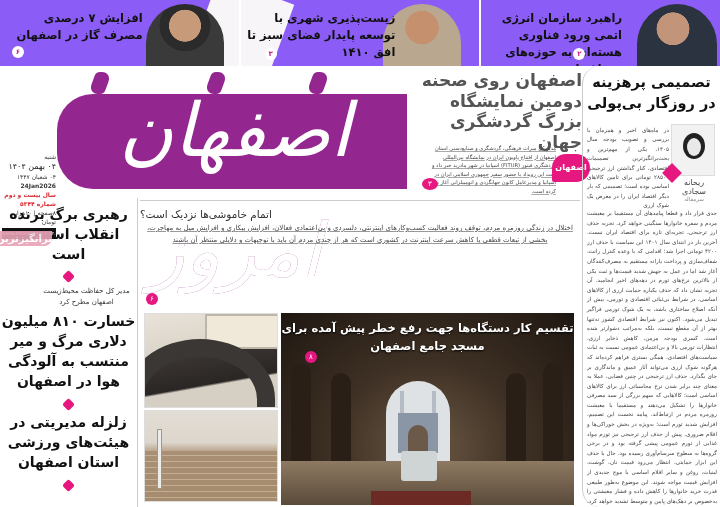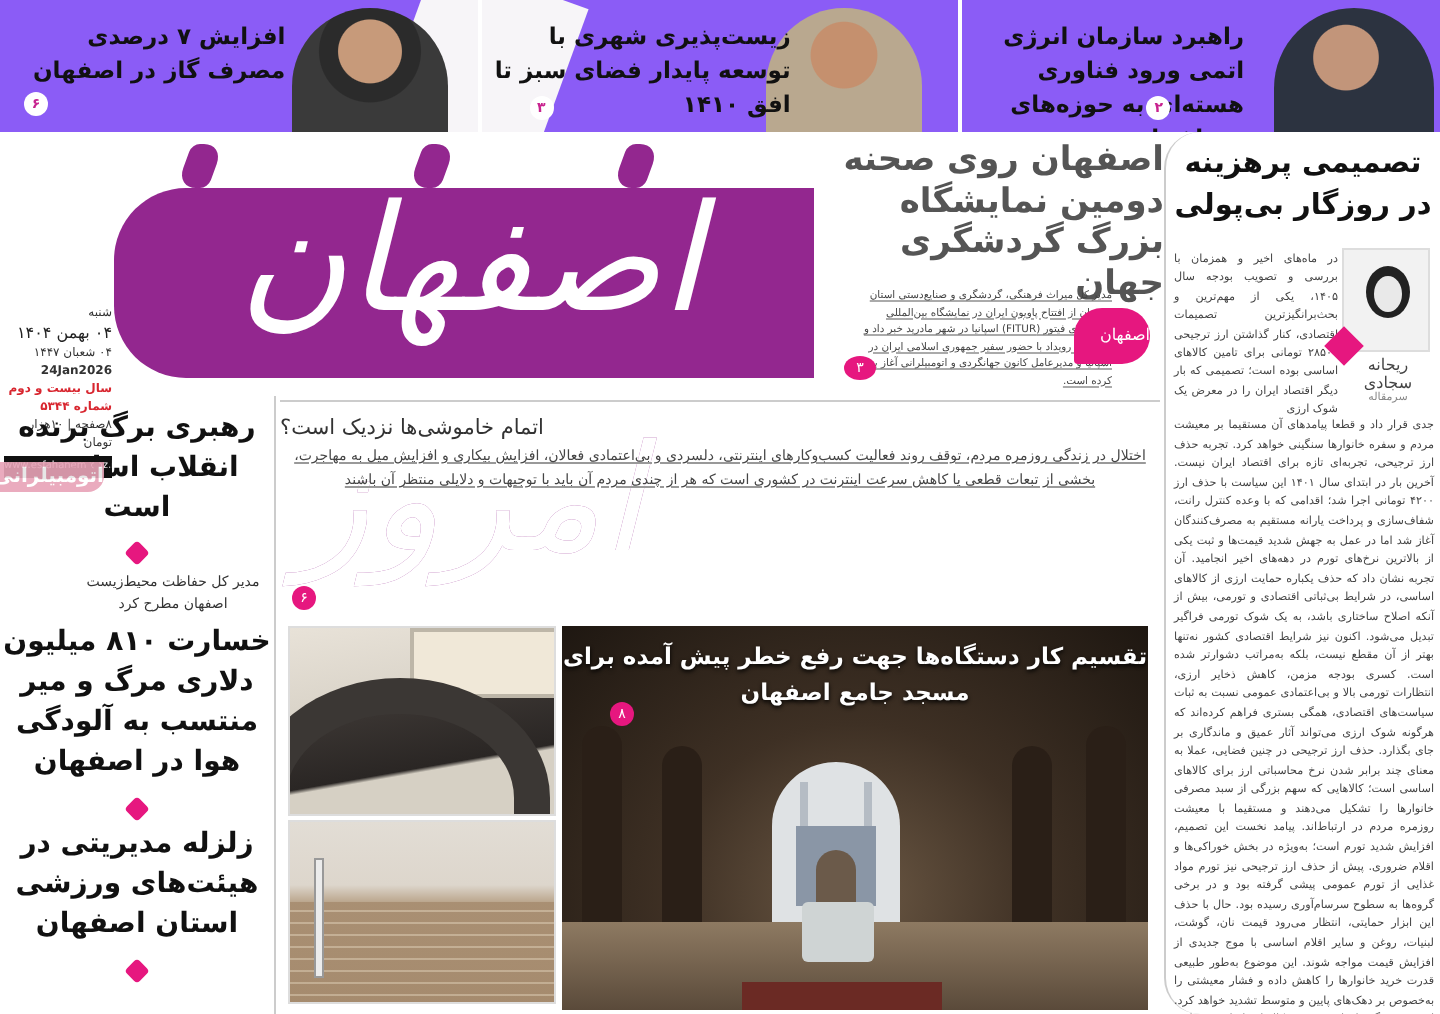--- a/index.html
+++ b/index.html
@@ -21,21 +21,21 @@
     .logo-top-dots { position: absolute; top: 6px; width: 16px; height: 22px; background: #93278f; border-radius: 4px 10px 4px 10px; transform: skewX(-20deg); }
     .dateline { position: absolute; left: 2px; top: 86px; width: 54px; direction: rtl; text-align: right; font-size: 6px; line-height: 9px; color: #333; }
     .dateline .big { font-size: 8px; line-height: 11px; color: #222; }
     .dateline .red { color: #d8262f; font-weight: bold; }
     .dateline .web { background: #111; color: #fff; font-size: 5px; margin-top: 2px; padding: 1px 0; direction: ltr; }
 
     
     .expo { position: absolute; left: 412px; top: 70px; width: 170px; height: 126px; }
     .expo .headline { direction: rtl; text-align: right; font-weight: bold; font-size: 17px; line-height: 20.5px; color: #555; }
     .expo .body { position: absolute; left: 14px; top: 74px; width: 130px; direction: rtl; text-align: right; font-size: 5.2px; line-height: 8.5px; color: #444; text-decoration: underline; text-decoration-color: #aaa; }
-    .expo .tag { position: absolute; left: 125px; top: 84px; width: 38px; height: 28px; background: #e6177f; border-radius: 14px 14px 14px 2px; color: #fff; font-size: 8px; font-weight: normal; text-align: right; line-height: 28px; direction: rtl; }
+    .expo .tag { position: absolute; left: 140px; top: 84px; width: 38px; height: 28px; background: #e6177f; border-radius: 14px 14px 14px 2px; color: #fff; font-size: 8px; font-weight: bold; text-align: center; line-height: 28px; direction: rtl; }
     .expo .num { position: absolute; left: 10px; top: 108px; width: 16px; height: 12px; background: #e6177f; border-radius: 50%; color: #fff; font-size: 7px; text-align: center; line-height: 12px; }
 
     
     .editorial { position: absolute; left: 582px; top: 66px; width: 138px; height: 441px; border-left: 1px solid #ccc; padding: 0 4px; border-radius: 18px; }
     .editorial .headline { direction: rtl; text-align: center; font-weight: bold; font-size: 14.5px; line-height: 21px; margin-top: 6px; color: #111; }
     .editorial .author-box { position: absolute; left: 88px; top: 58px; width: 46px; height: 74px; }
     .author-photo { width: 44px; height: 52px; background: #f2f2f2; border: 1px solid #ddd; position: relative; overflow: hidden; }
     .author-photo .head { position: absolute; left: 11px; top: 8px; width: 22px; height: 26px; border-radius: 50%; background: #222; }
     .author-photo .face { position: absolute; left: 15px; top: 13px; width: 14px; height: 18px; border-radius: 50%; background: #e9e9e9; }
     .author-diamond { position: absolute; left: -6px; top: 42px; width: 14px; height: 14px; background: #e6177f; transform: rotate(45deg); }
@@ -139,21 +139,21 @@
     <div class="author-diamond"></div>
     <div class="author-name">ریحانه سجادی</div>
     <div class="author-role">سرمقاله</div>
   </div>
   <div class="body">جدی قرار داد و قطعا پیامدهای آن مستقیما بر معیشت مردم و سفره خانوارها سنگینی خواهد کرد. تجربه حذف ارز ترجیحی، تجربه‌ای تازه برای اقتصاد ایران نیست. آخرین بار در ابتدای سال ۱۴۰۱ این سیاست با حذف ارز ۴۲۰۰ تومانی اجرا شد؛ اقدامی که با وعده کنترل رانت، شفاف‌سازی و پرداخت یارانه مستقیم به مصرف‌کنندگان آغاز شد اما در عمل به جهش شدید قیمت‌ها و ثبت یکی از بالاترین نرخ‌های تورم در دهه‌های اخیر انجامید. آن تجربه نشان داد که حذف یکباره حمایت ارزی از کالاهای اساسی، در شرایط بی‌ثباتی اقتصادی و تورمی، بیش از آنکه اصلاح ساختاری باشد، به یک شوک تورمی فراگیر تبدیل می‌شود. اکنون نیز شرایط اقتصادی کشور نه‌تنها بهتر از آن مقطع نیست، بلکه به‌مراتب دشوارتر شده است. کسری بودجه مزمن، کاهش ذخایر ارزی، انتظارات تورمی بالا و بی‌اعتمادی عمومی نسبت به ثبات سیاست‌های اقتصادی، همگی بستری فراهم کرده‌اند که هرگونه شوک ارزی می‌تواند آثار عمیق و ماندگاری بر جای بگذارد. حذف ارز ترجیحی در چنین فضایی، عملا به معنای چند برابر شدن نرخ محاسباتی ارز برای کالاهای اساسی است؛ کالاهایی که سهم بزرگی از سبد مصرفی خانوارها را تشکیل می‌دهند و مستقیما با معیشت روزمره مردم در ارتباط‌اند. پیامد نخست این تصمیم، افزایش شدید تورم است؛ به‌ویژه در بخش خوراکی‌ها و اقلام ضروری. پیش از حذف ارز ترجیحی نیز تورم مواد غذایی از تورم عمومی پیشی گرفته بود و در برخی گروه‌ها به سطوح سرسام‌آوری رسیده بود. حال با حذف این ابزار حمایتی، انتظار می‌رود قیمت نان، گوشت، لبنیات، روغن و سایر اقلام اساسی با موج جدیدی از افزایش قیمت مواجه شوند. این موضوع به‌طور طبیعی قدرت خرید خانوارها را کاهش داده و فشار معیشتی را به‌خصوص بر دهک‌های پایین و متوسط تشدید خواهد کرد. از سوی دیگر، افزایش قیمت کالاهای اساسی تنها به سفره مردم محدود نمی‌ماند. کاهش قدرت خرید باعث می‌شود بخش بیشتری از درآمد خانوارها صرف هزینه‌های ضروری شود و جایی برای پس‌انداز، سرمایه‌گذاری یا حتی مصرف کالاهای غیرضروری باقی نماند. این وضعیت می‌تواند رکود در بخش‌های</div>
 </div>
 
 <div class="left-col">
   <div class="story" style="padding-top:6px; position:relative;">
     <div class="h">رهبری برگ برنده انقلاب اسلامی است</div>
-    <div class="jesaar">اتومبیلرانی</div>
+    <div class="jesaar">برانگیزترین</div>
     <div style="height:14px; margin-top:2px;"><span class="mini-num"></span></div>
   </div>
   <div class="story" style="margin-top:6px;">
     <div class="kicker">مدیر کل حفاظت محیط‌زیست اصفهان مطرح کرد</div>
     <div class="h" style="margin-top:3px;">خسارت ۸۱۰ میلیون دلاری مرگ و میر منتسب به آلودگی هوا در اصفهان</div>
     <div style="height:14px; margin-top:3px;"><span class="mini-num"></span></div>
   </div>
   <div class="story" style="margin-top:4px;">
     <div class="h">زلزله مدیریتی در هیئت‌های ورزشی استان اصفهان</div>
     <div style="height:14px; margin-top:3px;"><span class="mini-num"></span></div>

